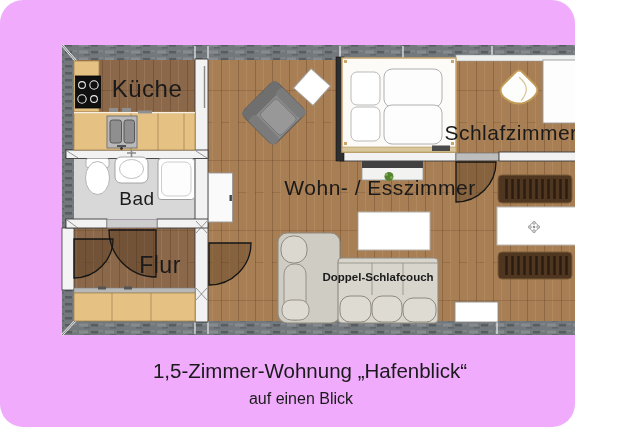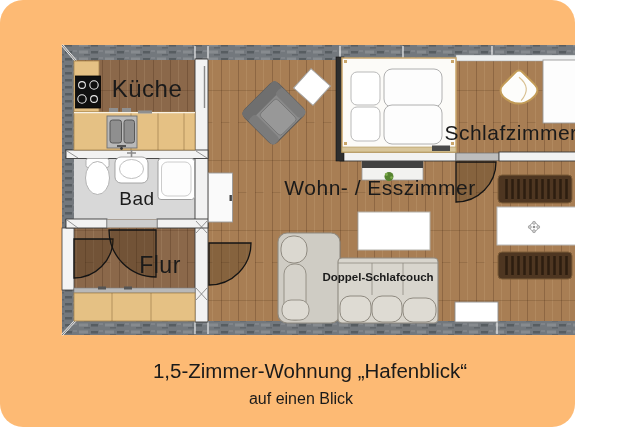--- a/index.html
+++ b/index.html
@@ -1,16 +1,16 @@
 <!DOCTYPE html>
 <html><head>
 <meta charset="utf-8">
 <style>
   html,body{margin:0;padding:0;background:#ffffff;}
-  .stage{position:relative;width:575px;height:427px;background:#fdba74;overflow:hidden;
+  .stage{position:relative;width:575px;height:427px;background:#f0abfc;overflow:hidden;
          font-family:"Liberation Sans", sans-serif;border-radius:23px;}
   svg text{font-family:"Liberation Sans", sans-serif;fill:#1a1a1a;}
   .room-label{letter-spacing:.5px;}
 </style>
 </head>
 <body>
 
 <div class="stage">
 <svg width="640" height="427" viewBox="0 0 640 427" xmlns="http://www.w3.org/2000/svg">
   <defs>

